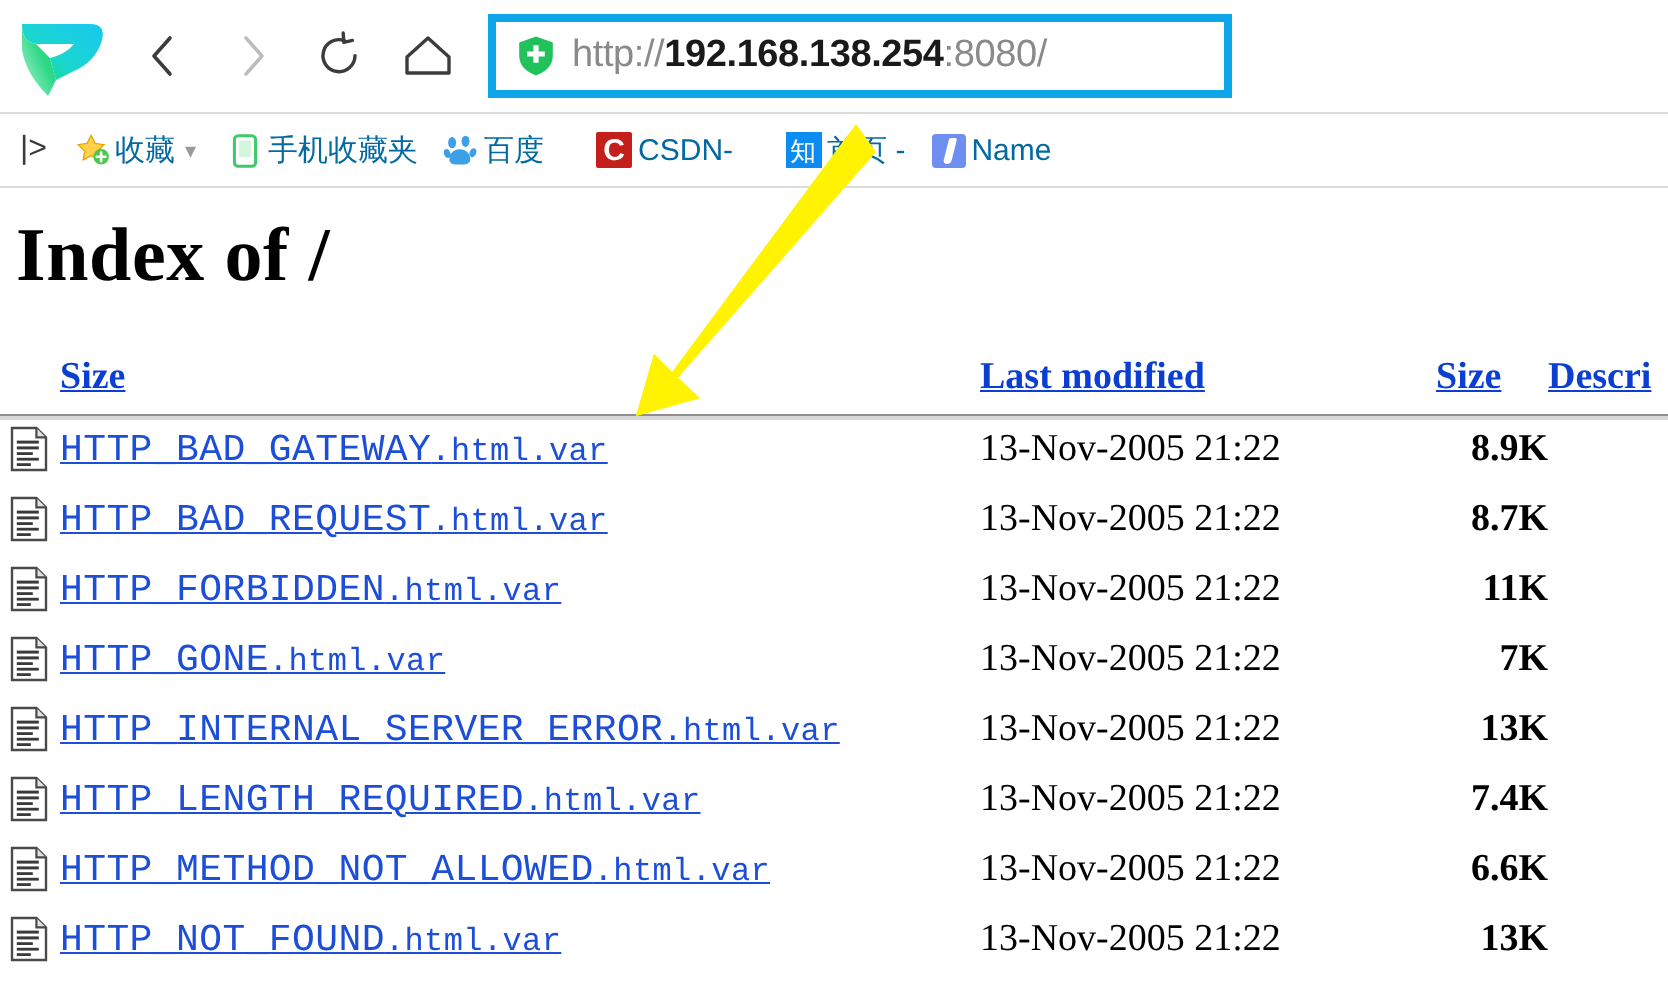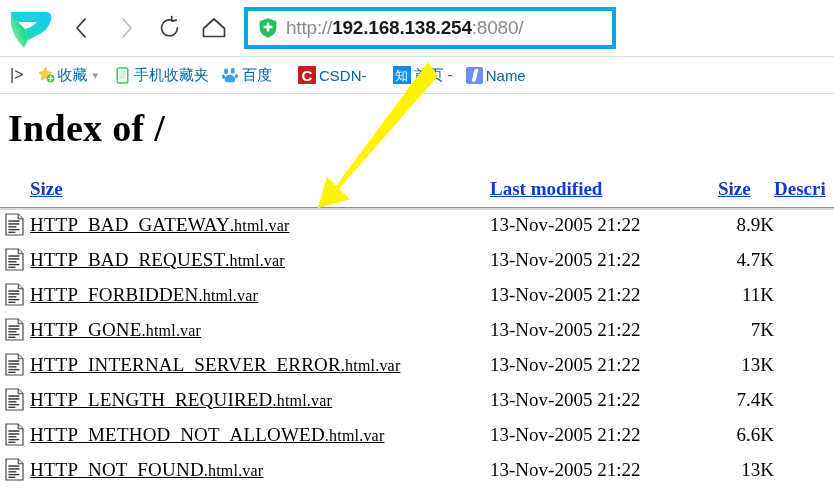--- a/index.html
+++ b/index.html
@@ -216,44 +216,44 @@
     font-size: 19px;
     color: #000000;
     padding: 2px 0;
     white-space: nowrap;
     height: 31px;
     vertical-align: middle;
   }
   .col-icon  { width: 30px; }
   .col-name  { width: 460px; }
   .col-mod   { width: 228px; }
-  .col-size  { width: 56px; }
+  .col-size  { width: 56px; font-weight: bold; }
   .col-desc  { width: 60px; }
 
   th.col-name  { text-align: center; padding-left: 0; }
   th.col-mod   { text-align: center; margin-left: 24px; }
   th.col-size  { text-align: right; margin-left: 20px; }
   th.col-desc  { text-align: left; padding-left: 6px; }
 
   td.col-mod   { text-align: left; padding-left: 32px; margin-top: 28px; }
   td.col-size  { text-align: right; }
 
   #hdr-rule {
     position: absolute;
     left: 0;
     top: 113px;
     width: 834px;
     height: 3px;
     background: linear-gradient(to bottom, #8f8f8f 0, #8f8f8f 1px, #d8d8d8 1px, #d8d8d8 3px);
   }
 
   .file-link {
-    color: #000000;
+    color: #1d4ed8;
     text-decoration: underline;
-    font-family: Liberation Serif, serif;
+    font-family: Liberation Mono, monospace;
     font-size: 19px;
     letter-spacing: 0.2px;
   }
   .file-link .ext { font-size: 16px; }
 
   
   .doc-icon {
     width: 19px;
     height: 23px;
     position: relative;
@@ -442,21 +442,21 @@
                 <path d="M13.2 1 V5.7 H18" fill="#e2e2e2" stroke="#4a4a4a" stroke-width="1.1"></path>
                 <rect x="3.4" y="7.3" width="11" height="1.5" fill="#3a3a3a"></rect>
                 <rect x="3.4" y="10.2" width="11" height="1.5" fill="#3a3a3a"></rect>
                 <rect x="3.4" y="13.1" width="8" height="1.4" fill="#3a3a3a"></rect>
                 <rect x="3.4" y="15.9" width="11" height="1.4" fill="#3a3a3a"></rect>
                 <rect x="3.4" y="18.6" width="7" height="1.4" fill="#3a3a3a"></rect>
               </svg></span>
           </td>
           <td class="col-name"><a class="file-link" href="#"><span>HTTP_BAD_REQUEST</span><span class="ext">.html.var</span></a></td>
           <td class="col-mod">13-Nov-2005 21:22</td>
-          <td class="col-size">4.7K</td>
+          <td class="col-size">8.7K</td>
           <td class="col-desc"></td>
         </tr>
         <tr>
           <td class="col-icon">
             <span class="doc-icon"><svg width="19" height="23" viewBox="0 0 19 23">
                 <path d="M1 1 h12.2 L18 5.7 V22 H1 Z" fill="#ffffff" stroke="#4a4a4a" stroke-width="1.2"></path>
                 <path d="M13.2 1 V5.7 H18" fill="#e2e2e2" stroke="#4a4a4a" stroke-width="1.1"></path>
                 <rect x="3.4" y="7.3" width="11" height="1.5" fill="#3a3a3a"></rect>
                 <rect x="3.4" y="10.2" width="11" height="1.5" fill="#3a3a3a"></rect>
                 <rect x="3.4" y="13.1" width="8" height="1.4" fill="#3a3a3a"></rect>

